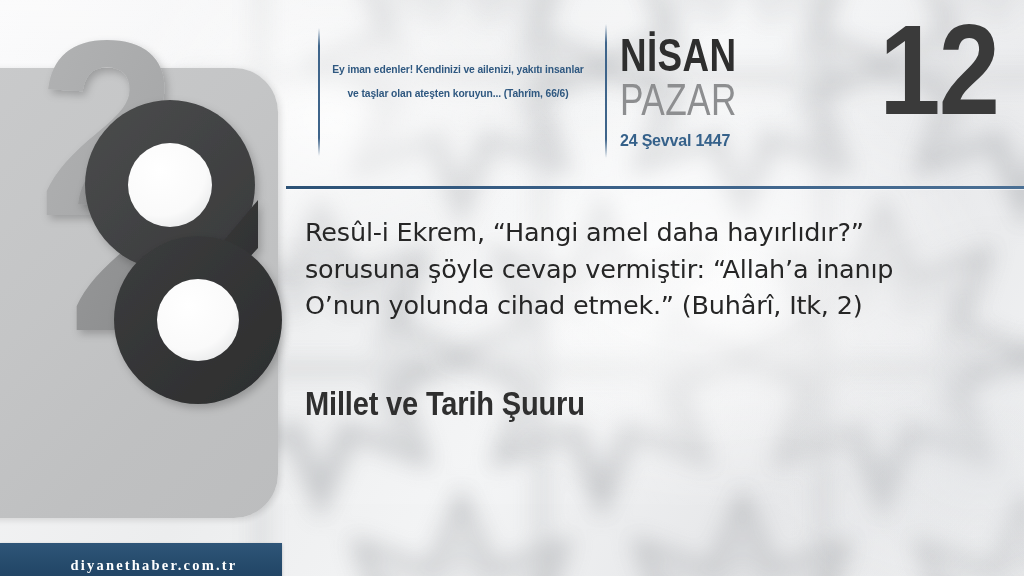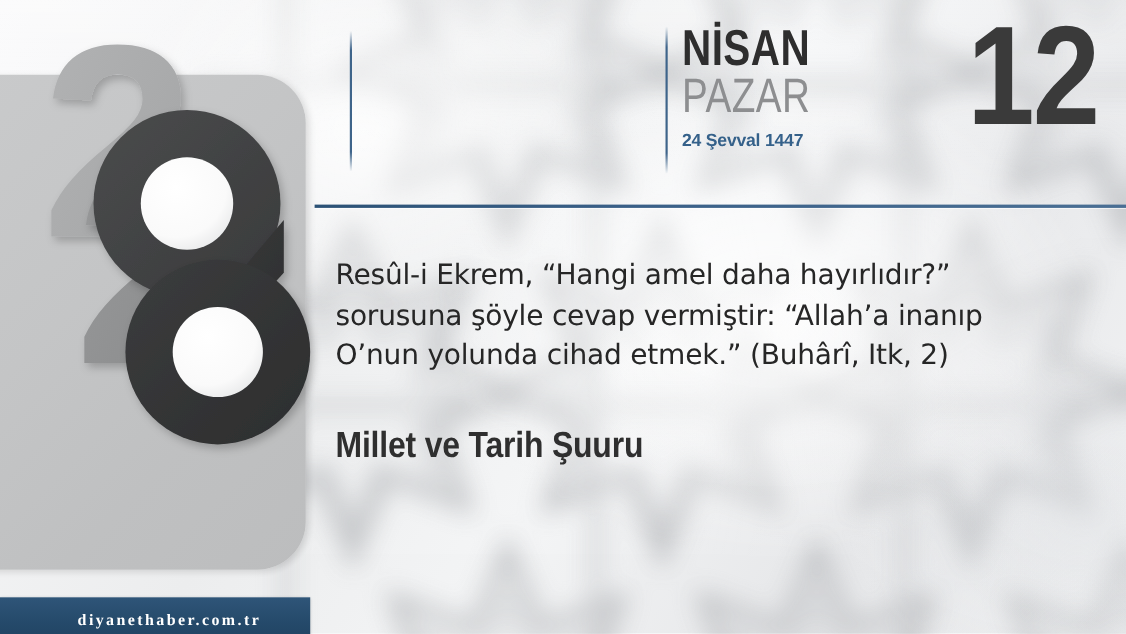--- a/index.html
+++ b/index.html
@@ -118,21 +118,21 @@
     font-size: 10.3px;
     font-weight: bold;
     line-height: 2.35;
     letter-spacing: -0.1px;
   }
 
   
   .datecol {
     position: absolute;
     left: 620px;
-    top: 22px;
+    top: 34px;
     width: 240px;
   }
   .month {
     color: #2e2e2e;
     font-size: 46px;
     font-weight: bold;
     line-height: 0.92;
     letter-spacing: 0.5px;
     transform: scaleX(0.80);
     transform-origin: left center;
@@ -169,21 +169,21 @@
     letter-spacing: -2px;
     transform: scaleX(0.86);
     transform-origin: right top;
     font-family: "Liberation Sans Narrow", "Liberation Sans", sans-serif;
   }
 
   
   .quote {
     position: absolute;
     left: 305px;
-    top: 232px;
+    top: 214px;
     width: 640px;
     color: #262626;
     font-size: 25.5px;
     line-height: 1.44;
     letter-spacing: -0.2px;
     font-family: "DejaVu Sans", sans-serif;
     font-weight: 400;
   }
 
   
@@ -293,20 +293,24 @@
   </div>
 
   <div class="footer-bar">
     <div class="footer-text">diyanethaber.com.tr</div>
   </div>
 
   <div class="vline vline-left"></div>
   <div class="vline vline-right"></div>
   <div class="hline"></div>
 
+  <div class="verse">
+    <div>Ey iman edenler! Kendinizi ve ailenizi, yakıtı insanlar</div>
+    <div>ve taşlar olan ateşten koruyun... (Tahrîm, 66/6)</div>
+  </div>
 
   <div class="datecol">
     <div class="month">NİSAN</div>
     <div class="weekday">PAZAR</div>
     <div class="hijri">24 Şevval 1447</div>
   </div>
 
   <div class="daynum">12</div>
 
   <div class="quote">Resûl-i Ekrem, “Hangi amel daha hayırlıdır?” sorusuna şöyle cevap vermiştir: “Allah’a inanıp O’nun yolunda cihad etmek.” (Buhârî, Itk, 2)</div>

